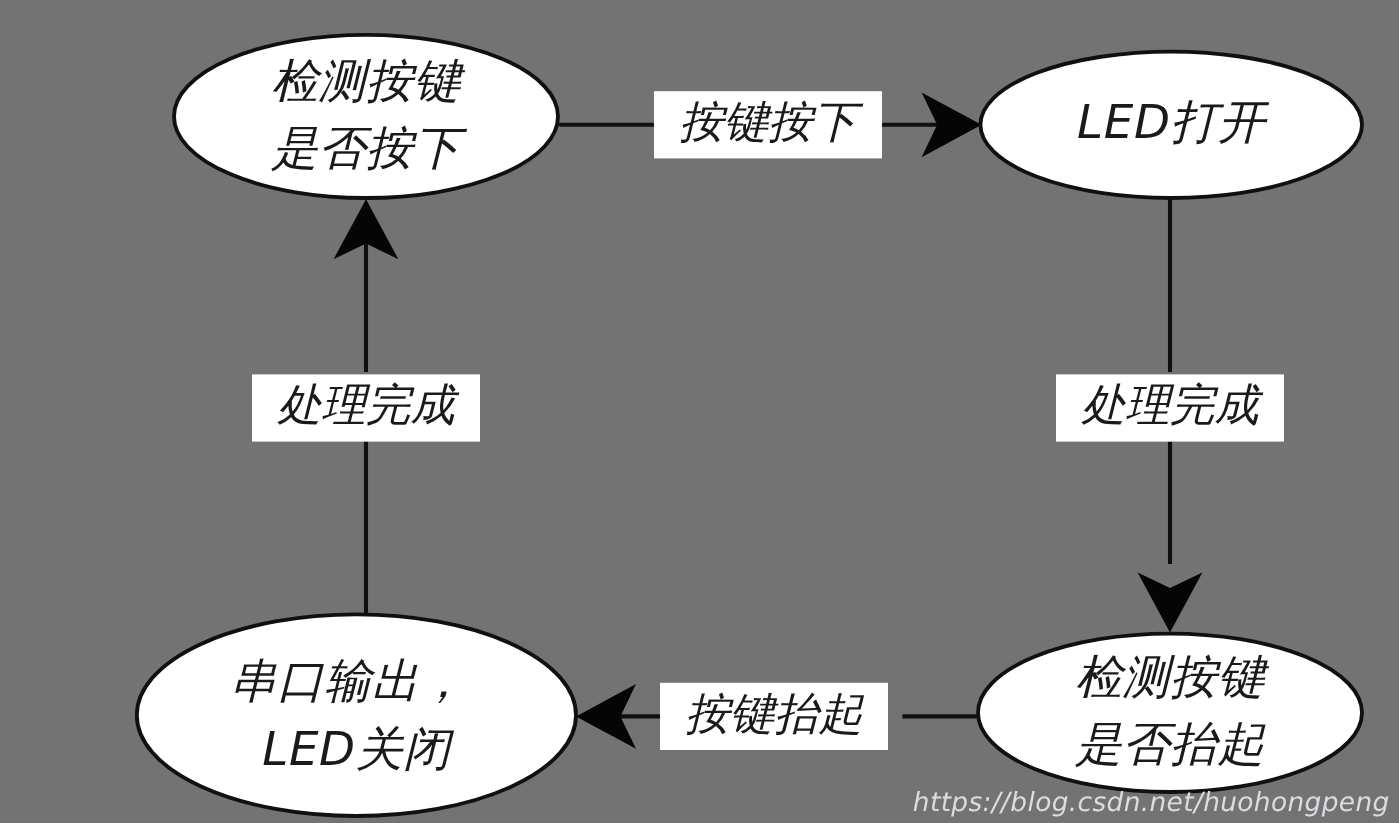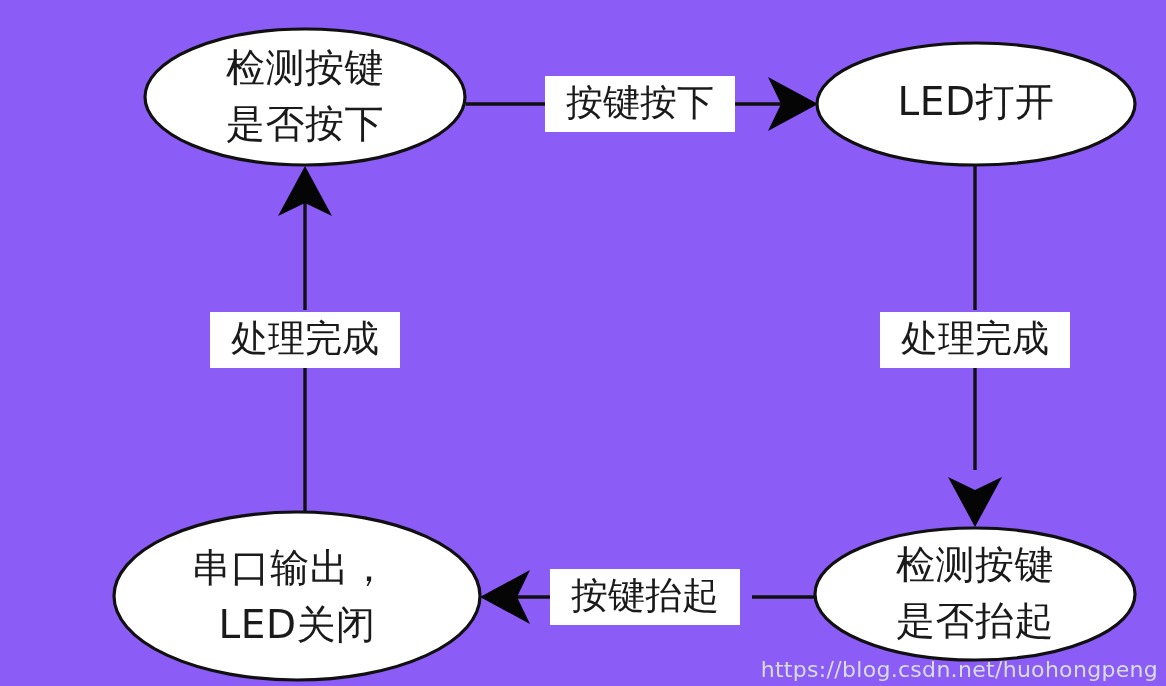--- a/index.html
+++ b/index.html
@@ -7,22 +7,23 @@
     padding: 0;
     background: #ffffff;
   }
   body {
     font-family: "DejaVu Sans", "Liberation Sans", sans-serif;
   }
   #canvas {
     position: relative;
     width: 1166px;
     height: 686px;
-    background: #8b5cf6;
+    background: #737373;
     overflow: hidden;
+    font-style: italic;
   }
   #diagram-svg {
     position: absolute;
     left: 0;
     top: 0;
     width: 1166px;
     height: 686px;
   }
   .node-text {
     font-family: "DejaVu Sans", "Liberation Sans", sans-serif;

